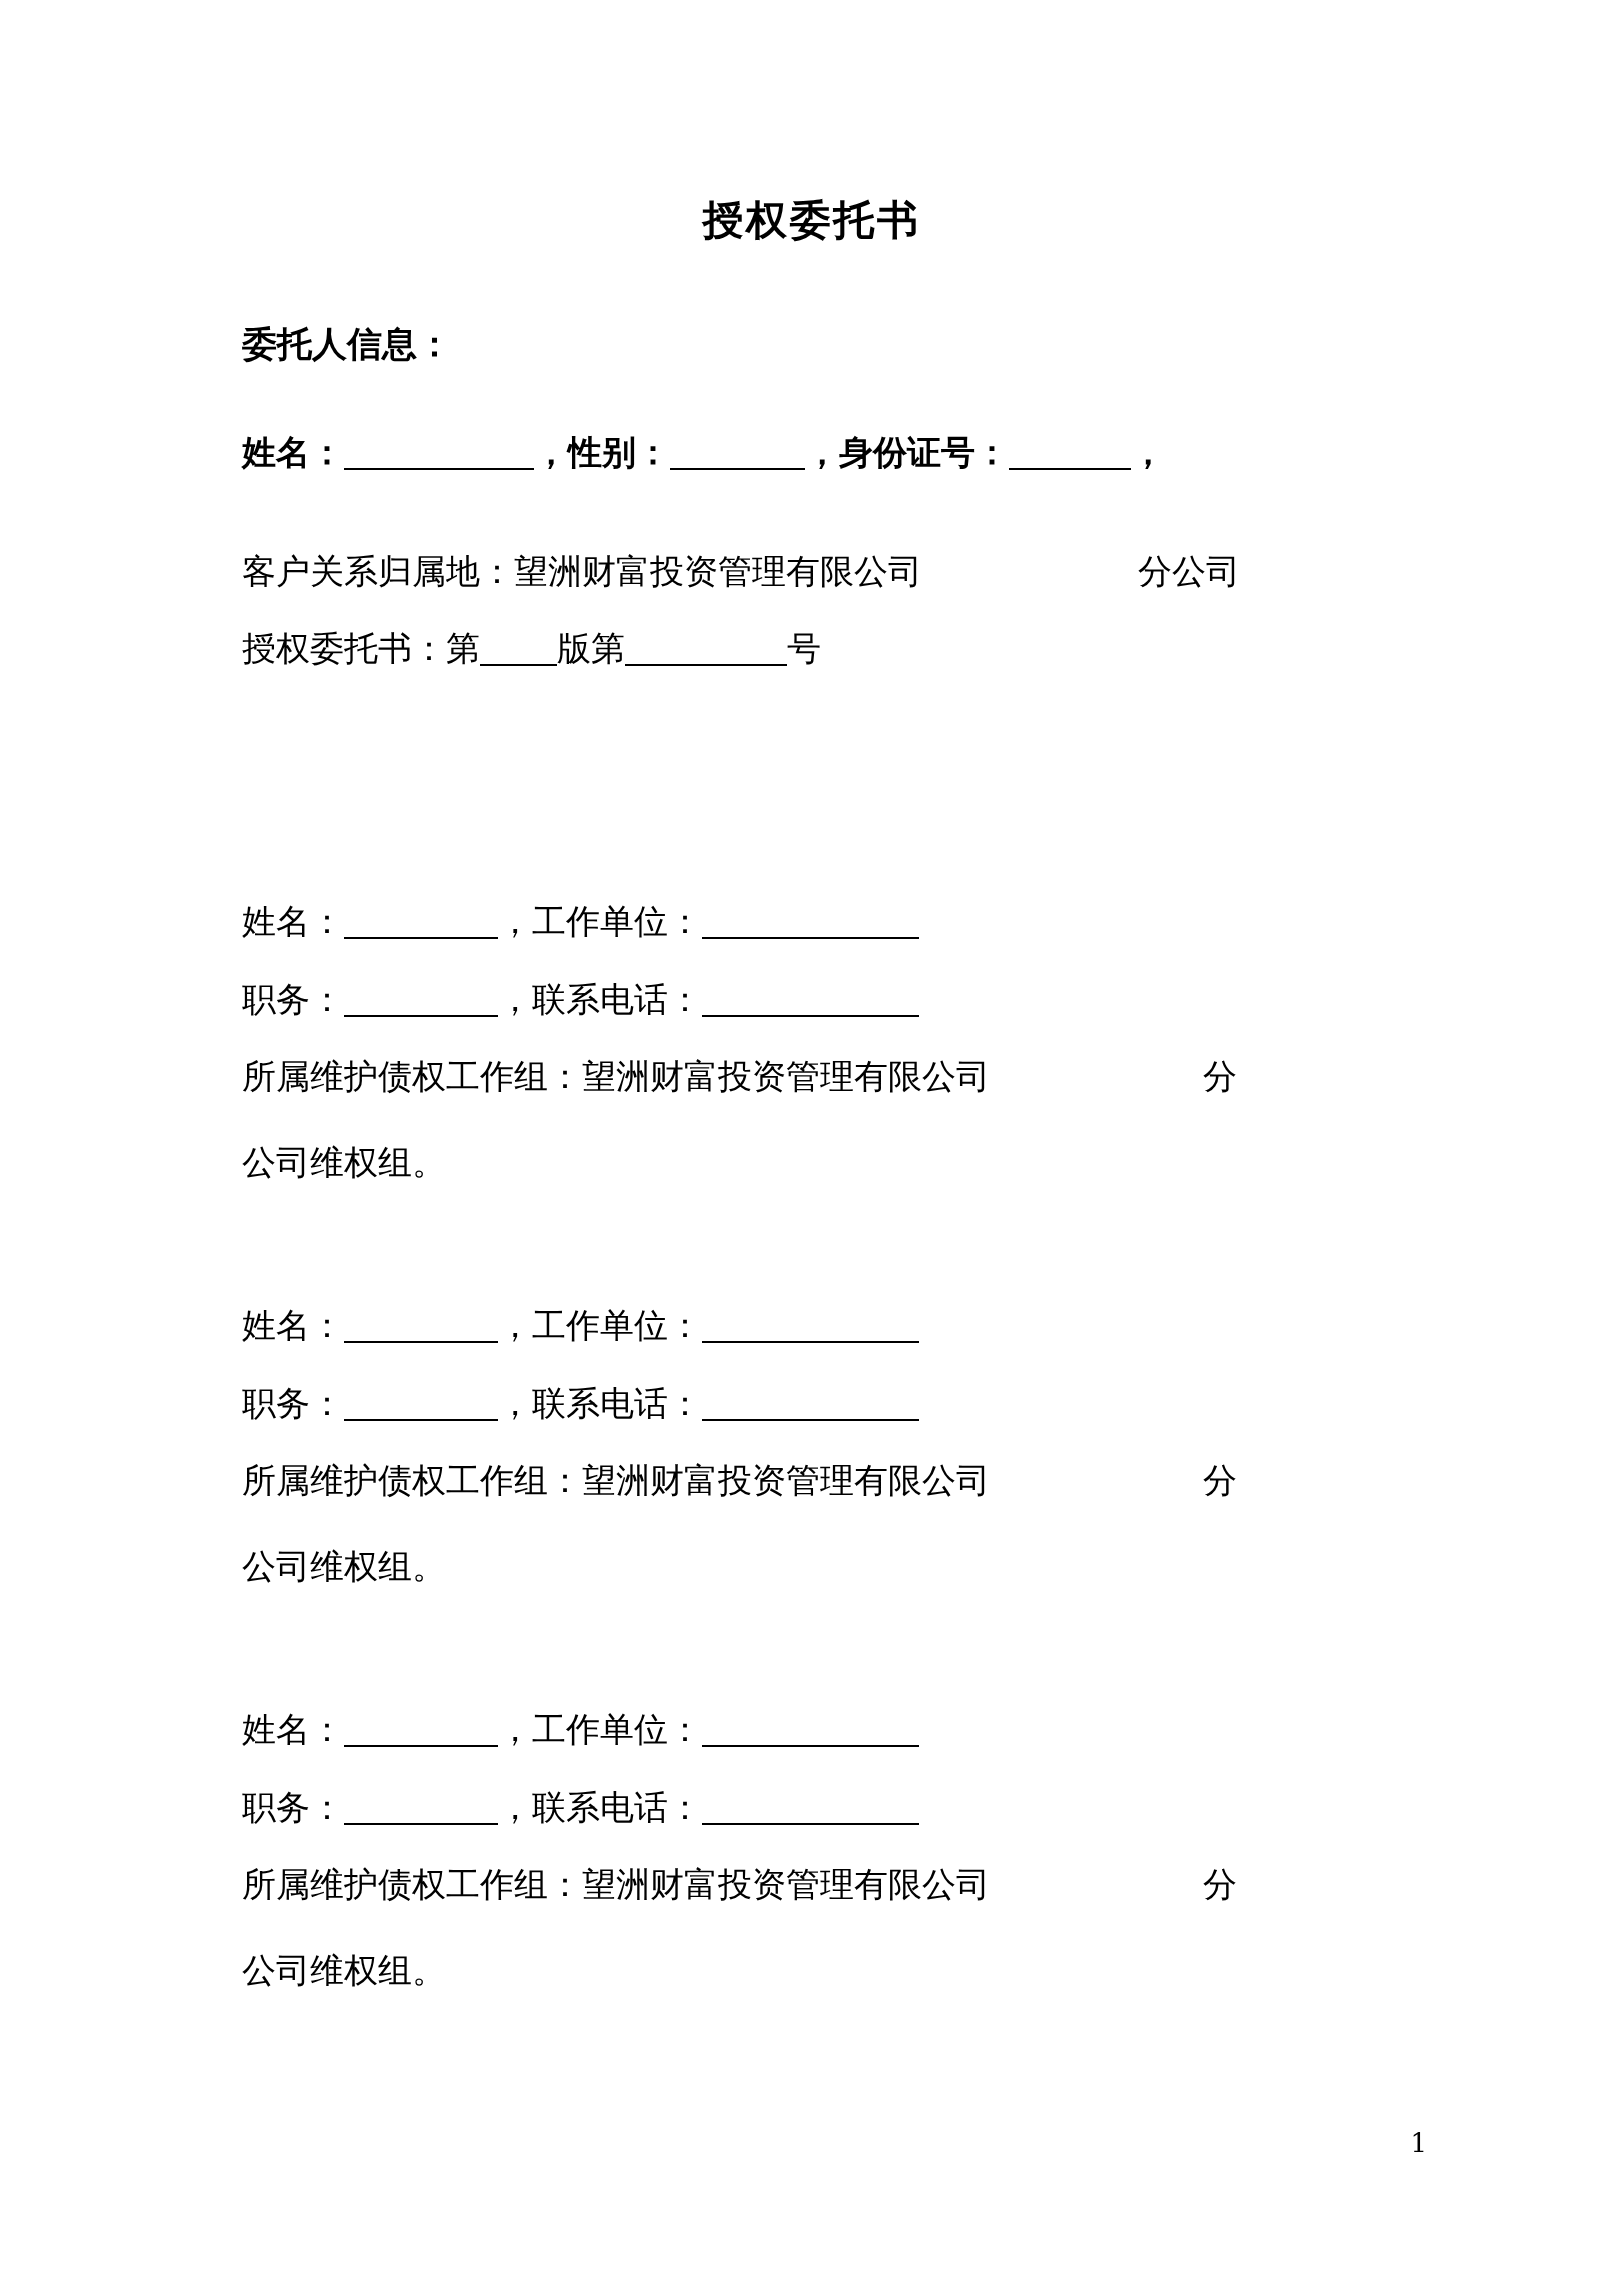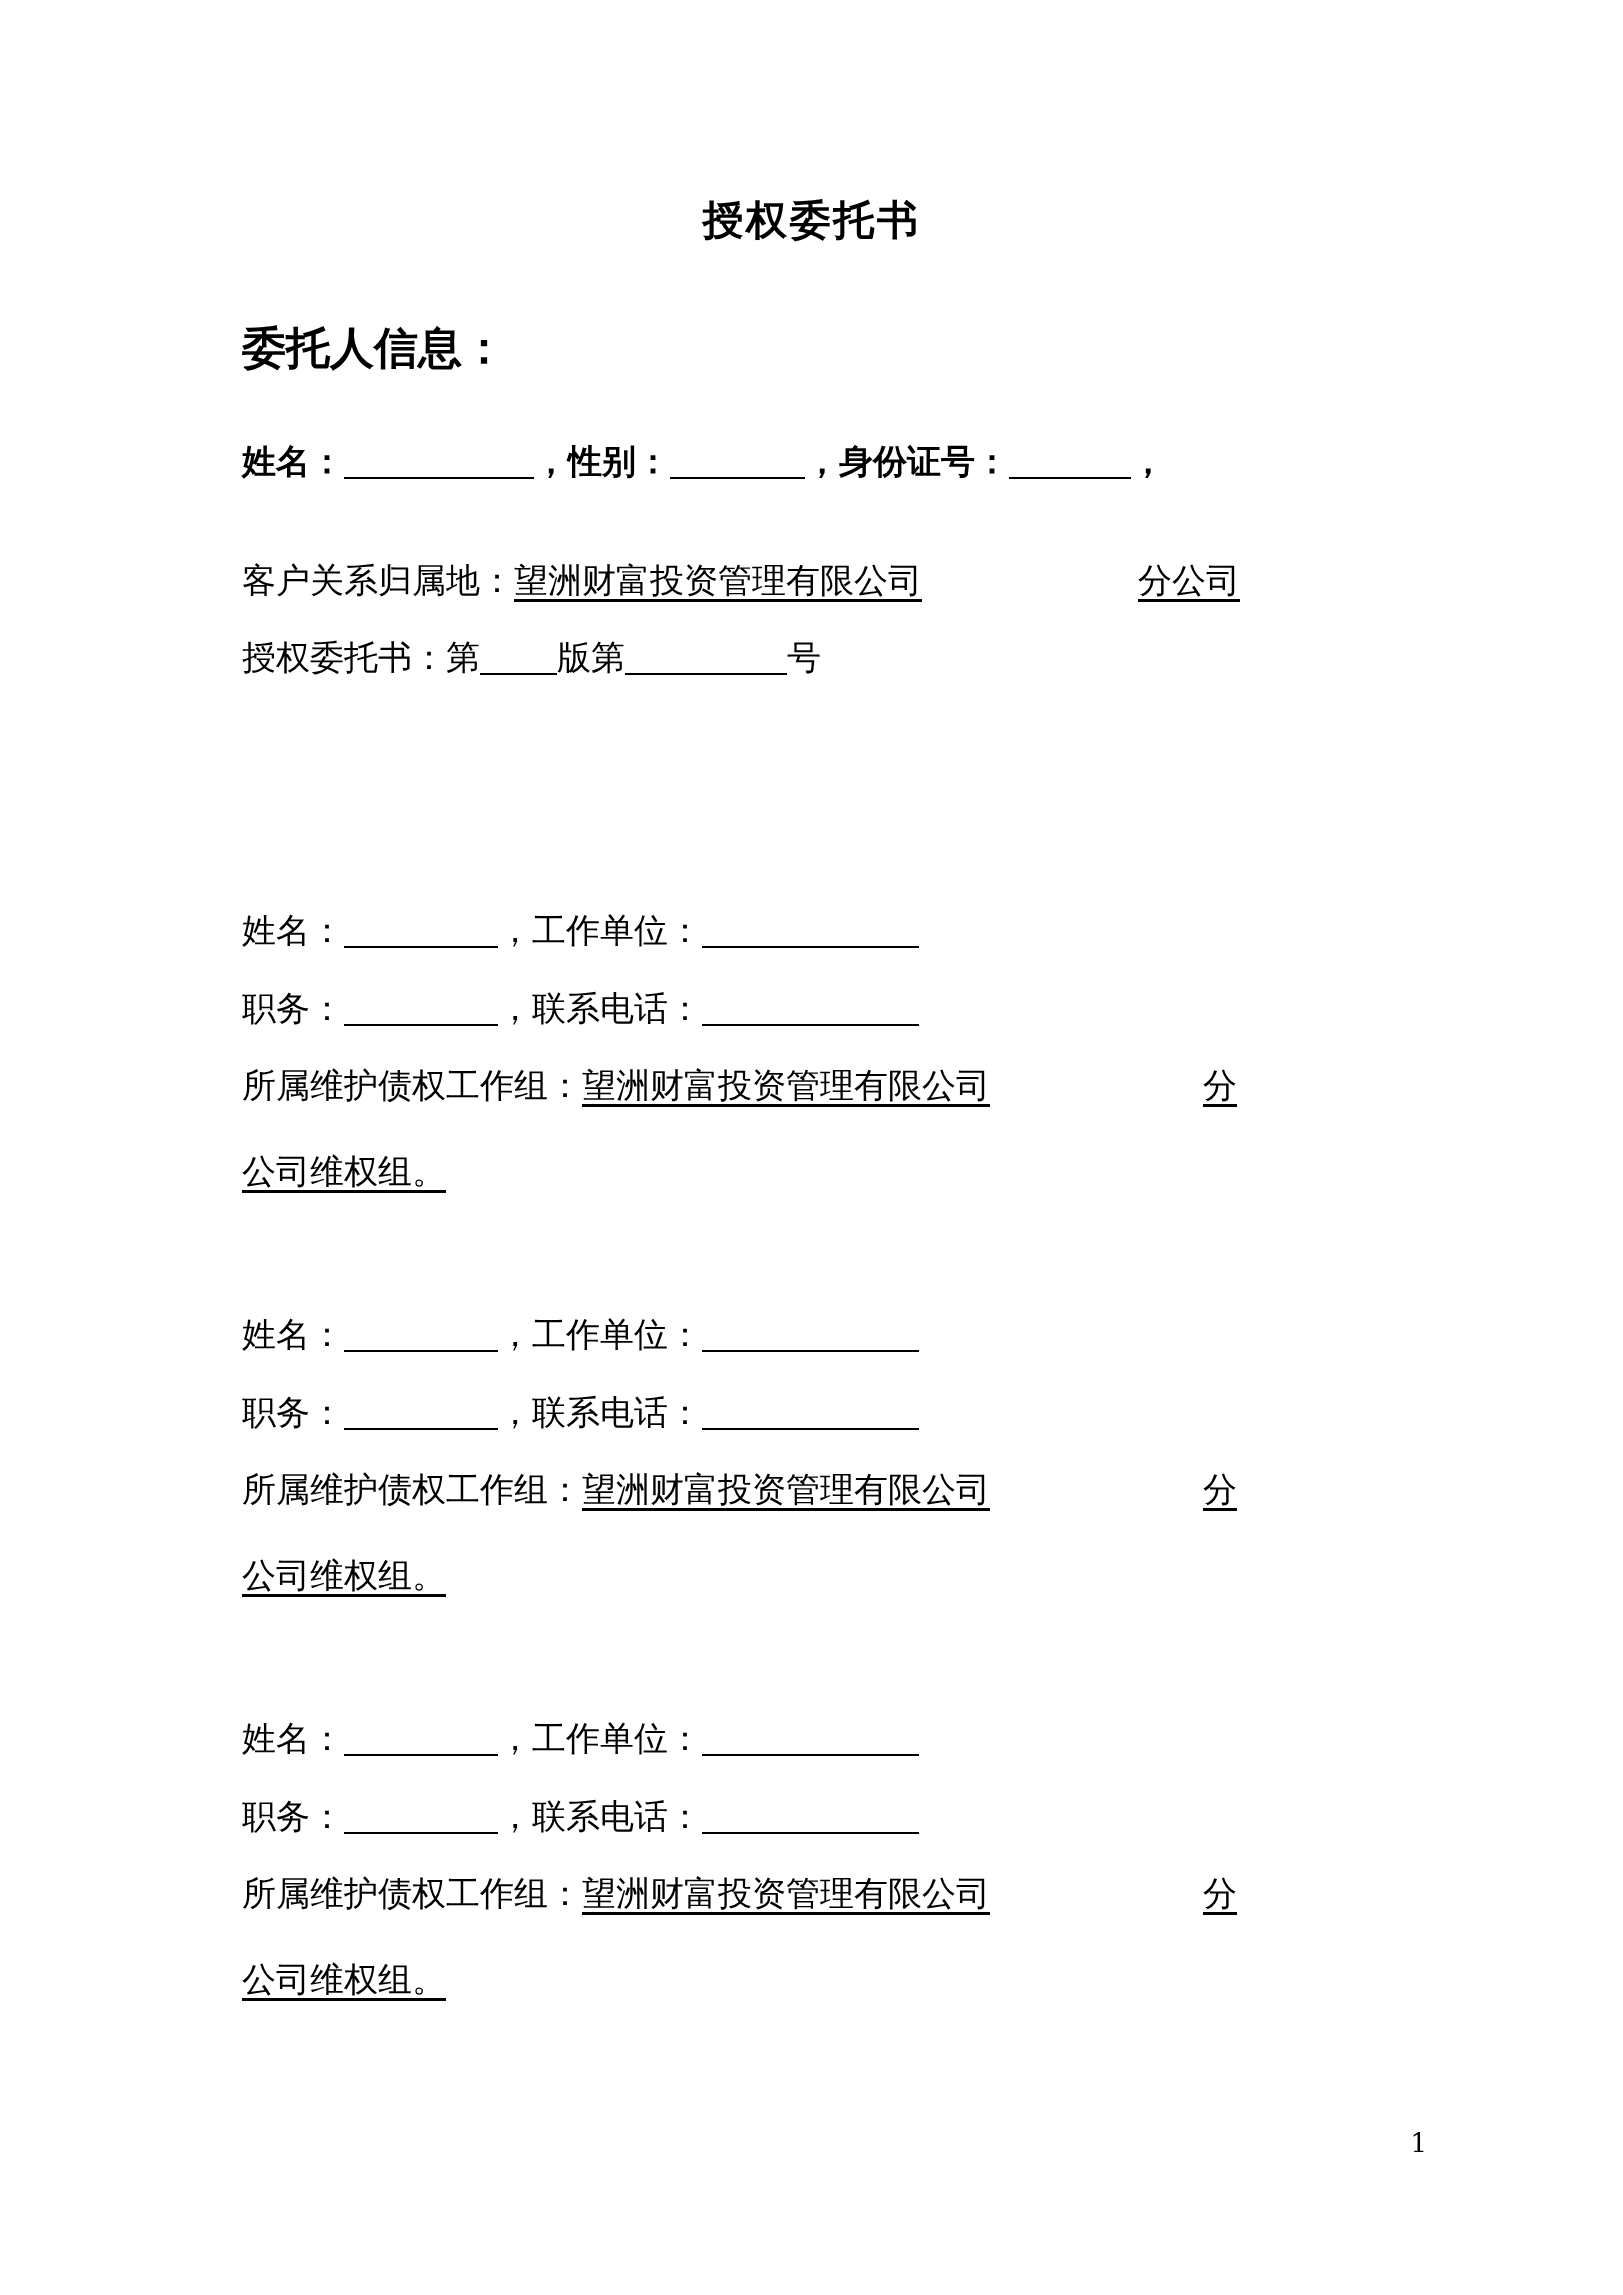--- a/index.html
+++ b/index.html
@@ -26,35 +26,35 @@
     line-height:1.2;
   }
   
   .line {
     font-size:34px;
     line-height:1.0;
     white-space:nowrap;
     margin:0;
   }
   .sec-head {
-    font-size:44px;
+    font-size:35px;
     font-weight:bold;
     line-height:1.0;
     white-space:nowrap;
     margin:0;
   }
   .bold { font-weight:bold; }
   
   .blank {
     display:inline-block;
     border-bottom:2.6px solid #000;
     height:34px;
     vertical-align:-6.5px;
   }
-  .u { text-decoration:underline; text-decoration-thickness:2.6px; text-underline-offset:6.5px; }
+  .u { text-decoration-thickness:2.6px; text-underline-offset:6.5px; }
   .gap { display:inline-block; }
   
   .sp-title-head { height:81px; }
   .sp-head-body  { height:73px; }
   .sp-row        { height:42px; }
   .sp-block      { height:128px; }
   .sp-sec        { height:164px; }
   .sp-grp        { height:52px; }
   
   .page-number {

